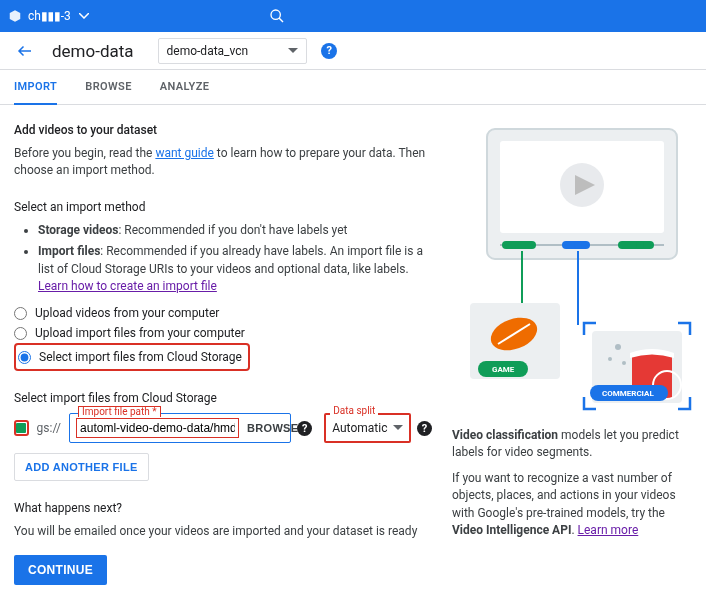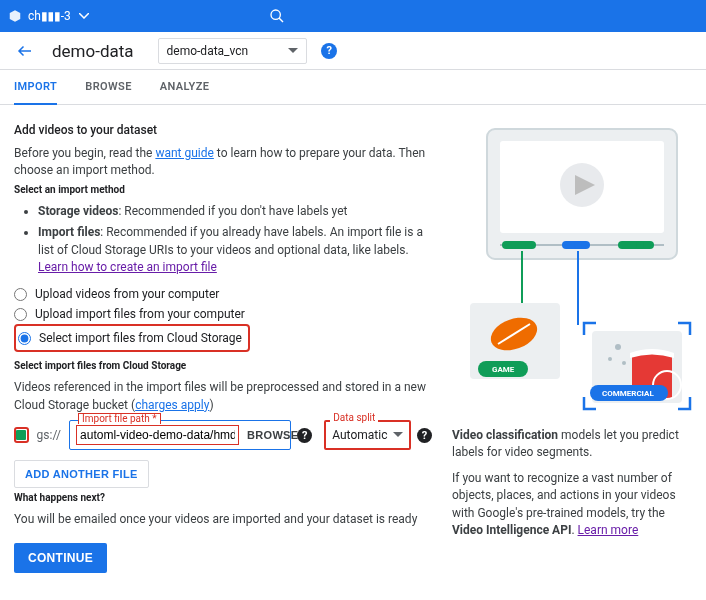--- a/index.html
+++ b/index.html
@@ -14,21 +14,21 @@
 .page-title { font-size: 17px; color: #202124; }
 .model-select { margin-left: 10px; border: 1px solid #dadce0; border-radius: 2px; height: 26px; padding: 0 8px; display: flex; align-items: center; gap: 40px; font-size: 12px; cursor: pointer; }
 .help-icon { width: 16px; height: 16px; border-radius: 50%; background: #1a73e8; color: #fff; font-size: 11px; font-weight: bold; display: flex; align-items: center; justify-content: center; cursor: pointer; }
 .tabs { display: flex; padding: 0 14px; border-bottom: 1px solid #dadce0; gap: 28px; }
 .tab { font-size: 11px; font-weight: 600; color: #5f6368; letter-spacing: 0.4px; padding: 10px 0; cursor: pointer; }
 .tab.active { color: #1a73e8; border-bottom: 2px solid #1a73e8; margin-bottom: -1px; }
 .content { display: flex; padding: 18px 14px; gap: 20px; }
 .left { flex: 1; min-width: 0; }
 .right { width: 240px; flex-shrink: 0; }
 h2 { font-size: 12px; font-weight: 500; margin-bottom: 8px; }
-h3 { font-size: 10px; font-weight: 700; margin: 4px 0 8px; }
+h3 { font-size: 12px; font-weight: 400; margin: 20px 0 8px; }
 p, li { font-size: 12px; color: #3c4043; line-height: 1.45; }
 a { color: #1a73e8; text-decoration: none; }
 ul.bullets { padding-left: 24px; margin: 4px 0; }
 ul.bullets li { margin-bottom: 4px; }
 .radio-row { display: flex; align-items: center; gap: 8px; padding: 3px 0; font-size: 12px; cursor: pointer; }
 .radio-row input { accent-color: #1a73e8; }
 .radio-hl { border: 2px solid #d93025; border-radius: 4px; padding: 2px 6px 2px 2px; display: inline-flex; }
 .file-row { display: flex; align-items: center; gap: 6px; margin-top: 6px; }
 .checked-box { width: 16px; height: 16px; border: 2px solid #d93025; border-radius: 3px; display: flex; align-items: center; justify-content: center; }
 .checked-box .inner { width: 10px; height: 10px; background: #0f9d58; border-radius: 1px; }
@@ -116,23 +116,20 @@
       </label>
       <div class="radio-hl">
         <label class="radio-row">
           <input type="radio" name="m" checked="" style="">
             <span>Select import files from Cloud Storage</span>
         </label>
       </div>
     </div>
 
     <h3>Select import files from Cloud Storage</h3>
-    <p>
-      <span>Videos referenced in the import files will be preprocessed and stored in a new Cloud Storage bucket (</span><a href="#" class="underline">charges apply</a><span>)</span>
-    </p>
 
     <div class="file-row">
       <div class="checked-box">
           <div class="inner"></div>
         </div>
       <span class="gs-prefix">gs://</span>
       <div class="path-wrap">
         <span class="label">Import file path *</span>
         <input class="path-input" value="automl-video-demo-data/hmdb_split1_5cl" style="">
         <button class="browse-btn">BROWSE</button>

